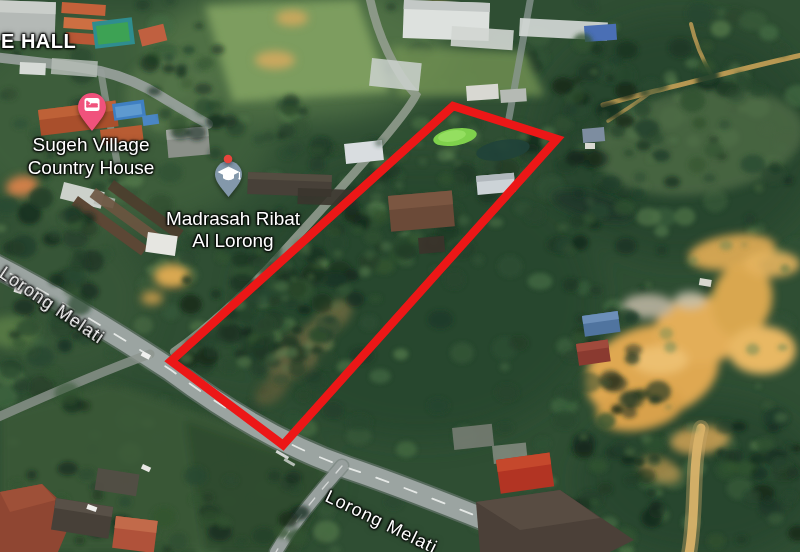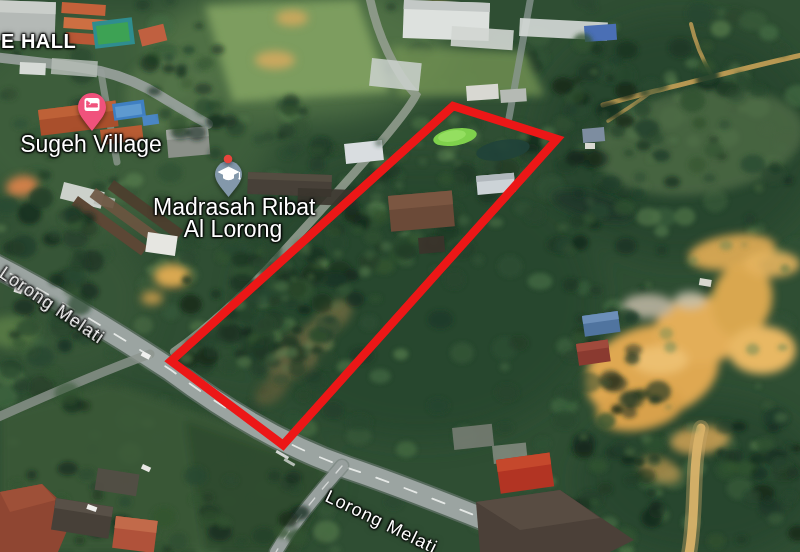--- a/index.html
+++ b/index.html
@@ -2,21 +2,21 @@
 <html><head>
 <meta charset="utf-8">
 <style>
   html,body{margin:0;padding:0;background:#222;}
   .stage{position:relative;width:800px;height:552px;overflow:hidden;background:#ef4444;
          font-family:"Liberation Sans",sans-serif;cursor:grab;}
   .stage svg.terrain{position:absolute;left:0;top:0;display:block;}
   .maplabel{position:absolute;color:#ffffff;white-space:nowrap;user-select:none;
     text-shadow:-1px -1px 2px rgba(0,0,0,.9),1px -1px 2px rgba(0,0,0,.9),
                 -1px 1px 2px rgba(0,0,0,.9),1px 1px 2px rgba(0,0,0,.9),0 0 6px rgba(0,0,0,.55);}
-  .poi{text-align:center;line-height:23px;font-size:23px;}
+  .poi{text-align:center;line-height:23px;font-size:19px;}
   .hall{font-size:20px;font-weight:bold;letter-spacing:.5px;}
   .roadlabel{font-size:18px;letter-spacing:1px;transform-origin:left top;}
   .pin{position:absolute;filter:drop-shadow(0 2px 2px rgba(0,0,0,.45));}
 </style>
 </head>
 <body>
 
 <div class="stage">
 
 <svg class="terrain" width="800" height="552" viewBox="0 0 800 552" aria-hidden="true">
@@ -955,23 +955,24 @@
     <polygon points="476,502 560,490 600,518 520,530" fill="#5a4e44" opacity="0.9"></polygon>
   </g>
 
   <polygon fill="none" stroke-linejoin="miter" points="453,106 557,139 283,445 171,361" stroke="#ec1717" stroke-width="8.5"></polygon>
 </svg>
 
 <div class="maplabel hall" style="left:1px;top:30px;">E HALL</div>
 
 <div class="maplabel poi" style="left:10px;top:133px;width:162px;">
   <div>Sugeh Village</div>
+  <div>Country House</div>
 </div>
 
-<div class="maplabel poi" style="left:153px;top:196px;width:160px;line-height:22px;">
+<div class="maplabel poi" style="left:153px;top:208px;width:160px;line-height:22px;">
   <div>Madrasah Ribat</div>
   <div>Al Lorong</div>
 </div>
 
 <div class="maplabel roadlabel" style="left:7px;top:263px;transform:rotate(34deg);">Lorong Melati</div>
 
 <div class="maplabel roadlabel" style="left:331px;top:486px;transform:rotate(26deg);">Lorong Melati</div>
 
 <svg class="pin" style="left:77px;top:92px;" width="30" height="40" viewBox="0 0 30 40">
   <path d="M15,1 C7.2,1 1,7.2 1,15 C1,21.5 5.5,27 15,39 C24.5,27 29,21.5 29,15 C29,7.2 22.8,1 15,1 Z" fill="#f0527c"></path>

